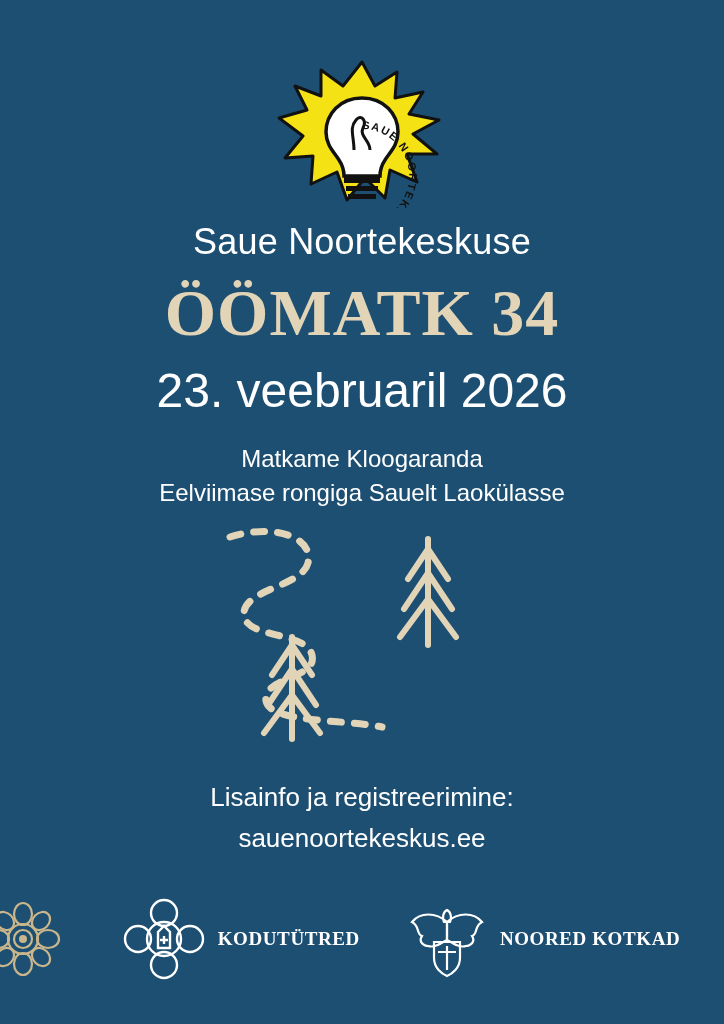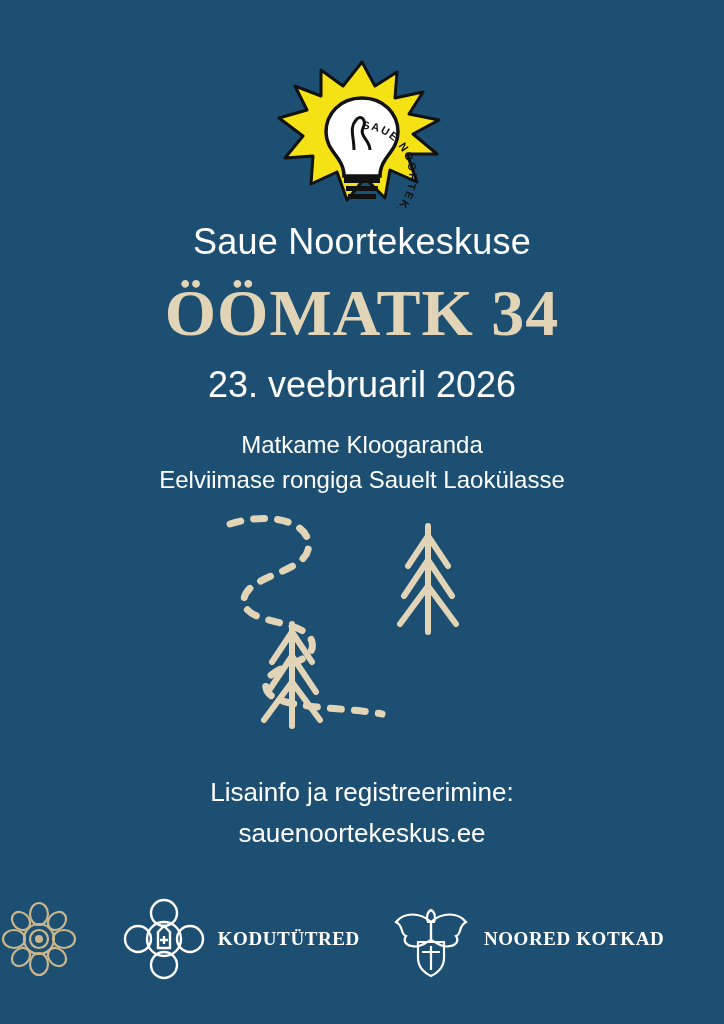--- a/index.html
+++ b/index.html
@@ -49,21 +49,21 @@
     font-family: "Liberation Serif", serif;
     font-size: 66px;
     font-weight: 700;
     letter-spacing: 1px;
     text-align: center;
     line-height: 1.05;
   }
   .event-date {
     margin-top: 18px;
     color: #ffffff;
-    font-size: 36px;
+    font-size: 48px;
     font-weight: 400;
     text-align: center;
     line-height: 1.1;
   }
   .sub-lines {
     margin-top: 24px;
     color: #ffffff;
     font-size: 24px;
     font-weight: 400;
     text-align: center;
@@ -74,39 +74,39 @@
   .illustration {
     margin-top: 16px;
     width: 280px;
     height: 225px;
     position: relative;
   }
   .illustration svg { display: block; }
 
   
   .info-block {
-    margin-top: 34px;
+    margin-top: 26px;
     text-align: center;
     color: #ffffff;
     line-height: 1.5;
   }
   .info-label { font-size: 26px; }
   .info-url { font-size: 26px; margin-top: 2px; }
 
   
   .partners {
     position: absolute;
     bottom: 42px;
     left: 0;
     width: 660px;
     display: flex;
     flex-direction: row;
     align-items: center;
     justify-content: center;
-    gap: 0px;
+    gap: 16px;
   }
   .partner {
     display: flex;
     align-items: center;
     gap: 10px;
     margin: 0 14px;
   }
   .partner-mark { display: block; }
   .partner-label {
     color: #ffffff;

